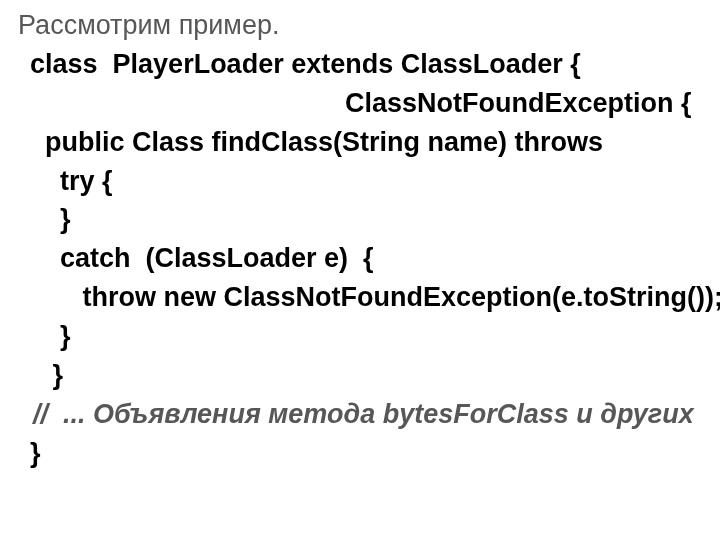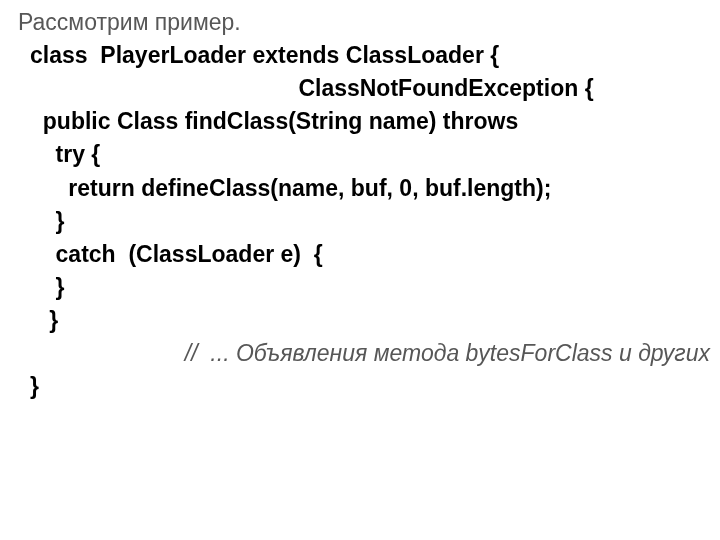--- a/index.html
+++ b/index.html
@@ -6,50 +6,49 @@
     margin: 0;
     padding: 0;
     width: 720px;
     height: 540px;
     background: #ffffff;
     font-family: Arial, Helvetica, sans-serif;
     overflow: hidden;
   }
   .page {
     padding: 6px 10px 10px 18px;
-    font-size: 23px;
+    font-size: 27px;
     line-height: 1.44;
     color: #000;
   }
   .intro {
     font-weight: 400;
     color: #575757;
   }
   .code {
     font-weight: 700;
     white-space: pre;
     margin-left: 12px;
   }
   .comment {
-    font-weight: 400;
+    font-weight: 700;
     font-style: italic;
     color: #575757;
     white-space: pre;
-    text-align: right;
   }
 </style>
 </head>
 <body>
 
 <div class="page">
   <div class="intro">Рассмотрим пример.</div>
   <div class="code">class  PlayerLoader extends ClassLoader {</div>
   <div class="code">                                          ClassNotFoundException {</div>
   <div class="code">  public Class findClass(String name) throws</div>
   <div class="code">    try {</div>
-  <div class="code">      return defineClass(name, buf, 0, buf.length);</div>
   <div class="code">    }</div>
   <div class="code">    catch  (ClassLoader e)  {</div>
+  <div class="code">       throw new ClassNotFoundException(e.toString());</div>
   <div class="code">    }</div>
   <div class="code">   }</div>
   <div class="comment">  //  ... Объявления метода bytesForClass и других</div>
   <div class="code">}</div>
 </div>
 
 </body></html>

